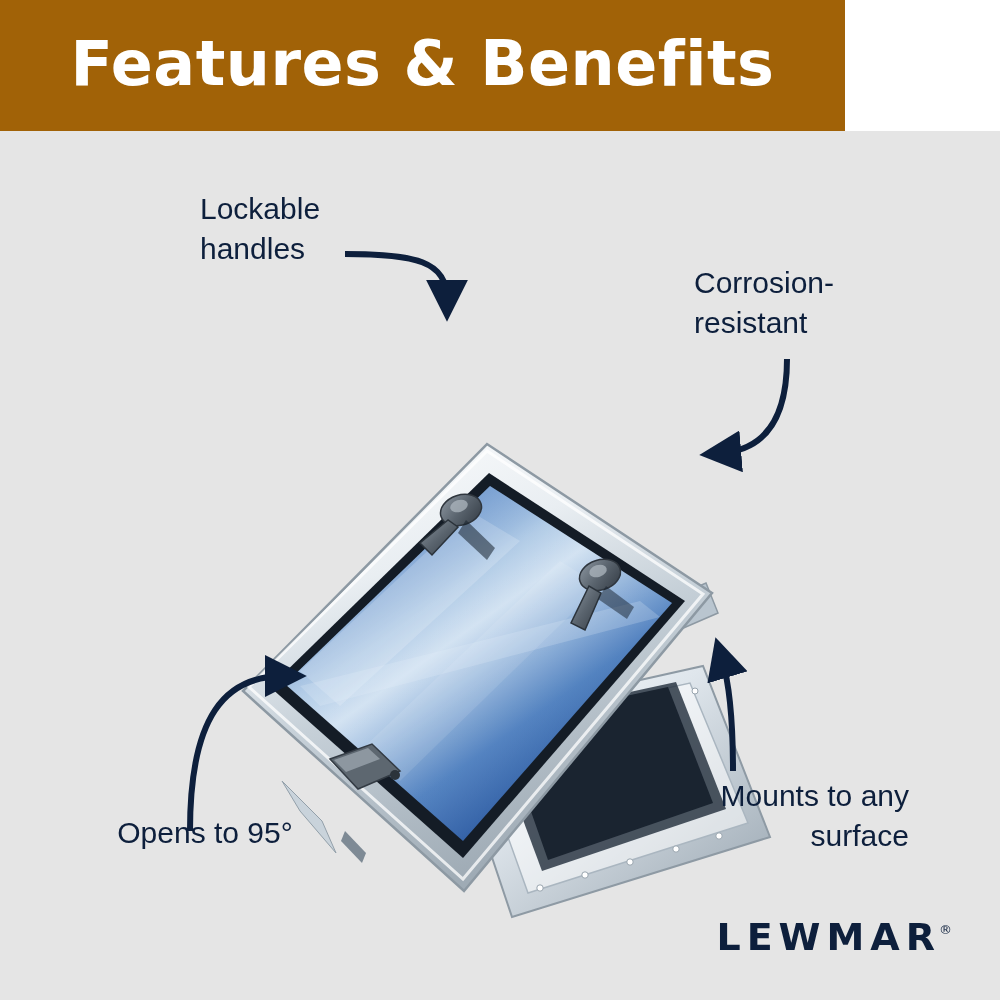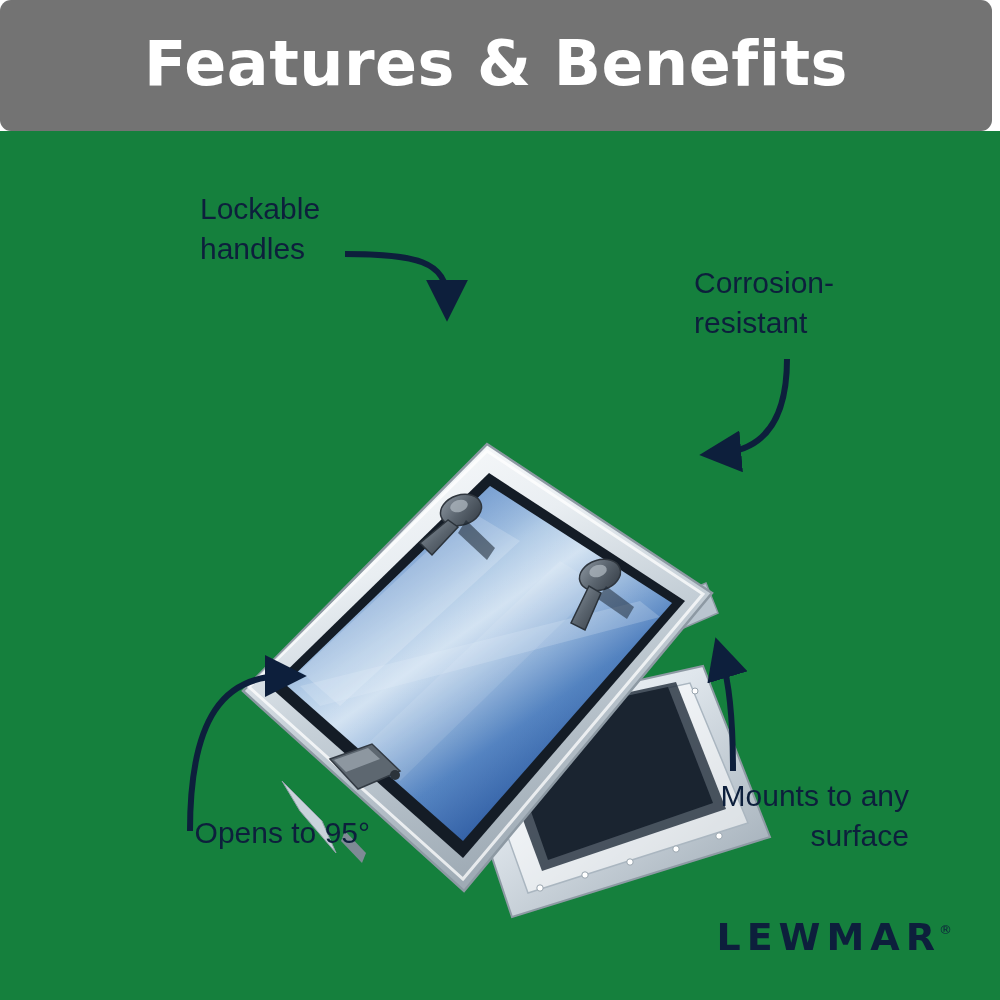--- a/index.html
+++ b/index.html
@@ -19,60 +19,59 @@
     width: 1000px;
     height: 1000px;
     background: #ffffff;
   }
 
   
   #header-banner {
     position: absolute;
     left: 0;
     top: 0;
-    width: 992px;
+    width: 845px;
     height: 131px;
-    background: #737373;
+    background: #a16207;
     display: flex;
     align-items: center;
     justify-content: center;
-    border-radius: 11px;
   }
   #header-title {
     color: #ffffff;
     font-size: 62px;
     font-weight: bold;
     letter-spacing: 0.5px;
     line-height: 1;
     margin-top: -4px;
     font-family: "DejaVu Sans", sans-serif;
   }
 
   
   #canvas {
     position: absolute;
     left: 0;
     top: 131px;
     width: 1000px;
     height: 869px;
-    background: #15803d;
+    background: #e5e5e5;
   }
 
   
   .callout {
     position: absolute;
     color: #0d1f3c;
     font-size: 30px;
     line-height: 1.33;
     font-family: "Liberation Sans", sans-serif;
     white-space: pre-line;
   }
   #callout-lockable  { left: 200px; top: 58px;  width: 260px; text-align: left; }
   #callout-corrosion { left: 694px; top: 132px; width: 260px; text-align: left; }
-  #callout-opens     { left: 90px;  top: 682px; width: 280px; text-align: right; }
+  #callout-opens     { left: 65px;  top: 682px; width: 280px; text-align: center; }
   #callout-mounts    { left: 609px; top: 645px; width: 300px; text-align: right; }
 
   
   #arrows {
     position: absolute;
     left: 0;
     top: 0;
     width: 1000px;
     height: 869px;
     pointer-events: none;

